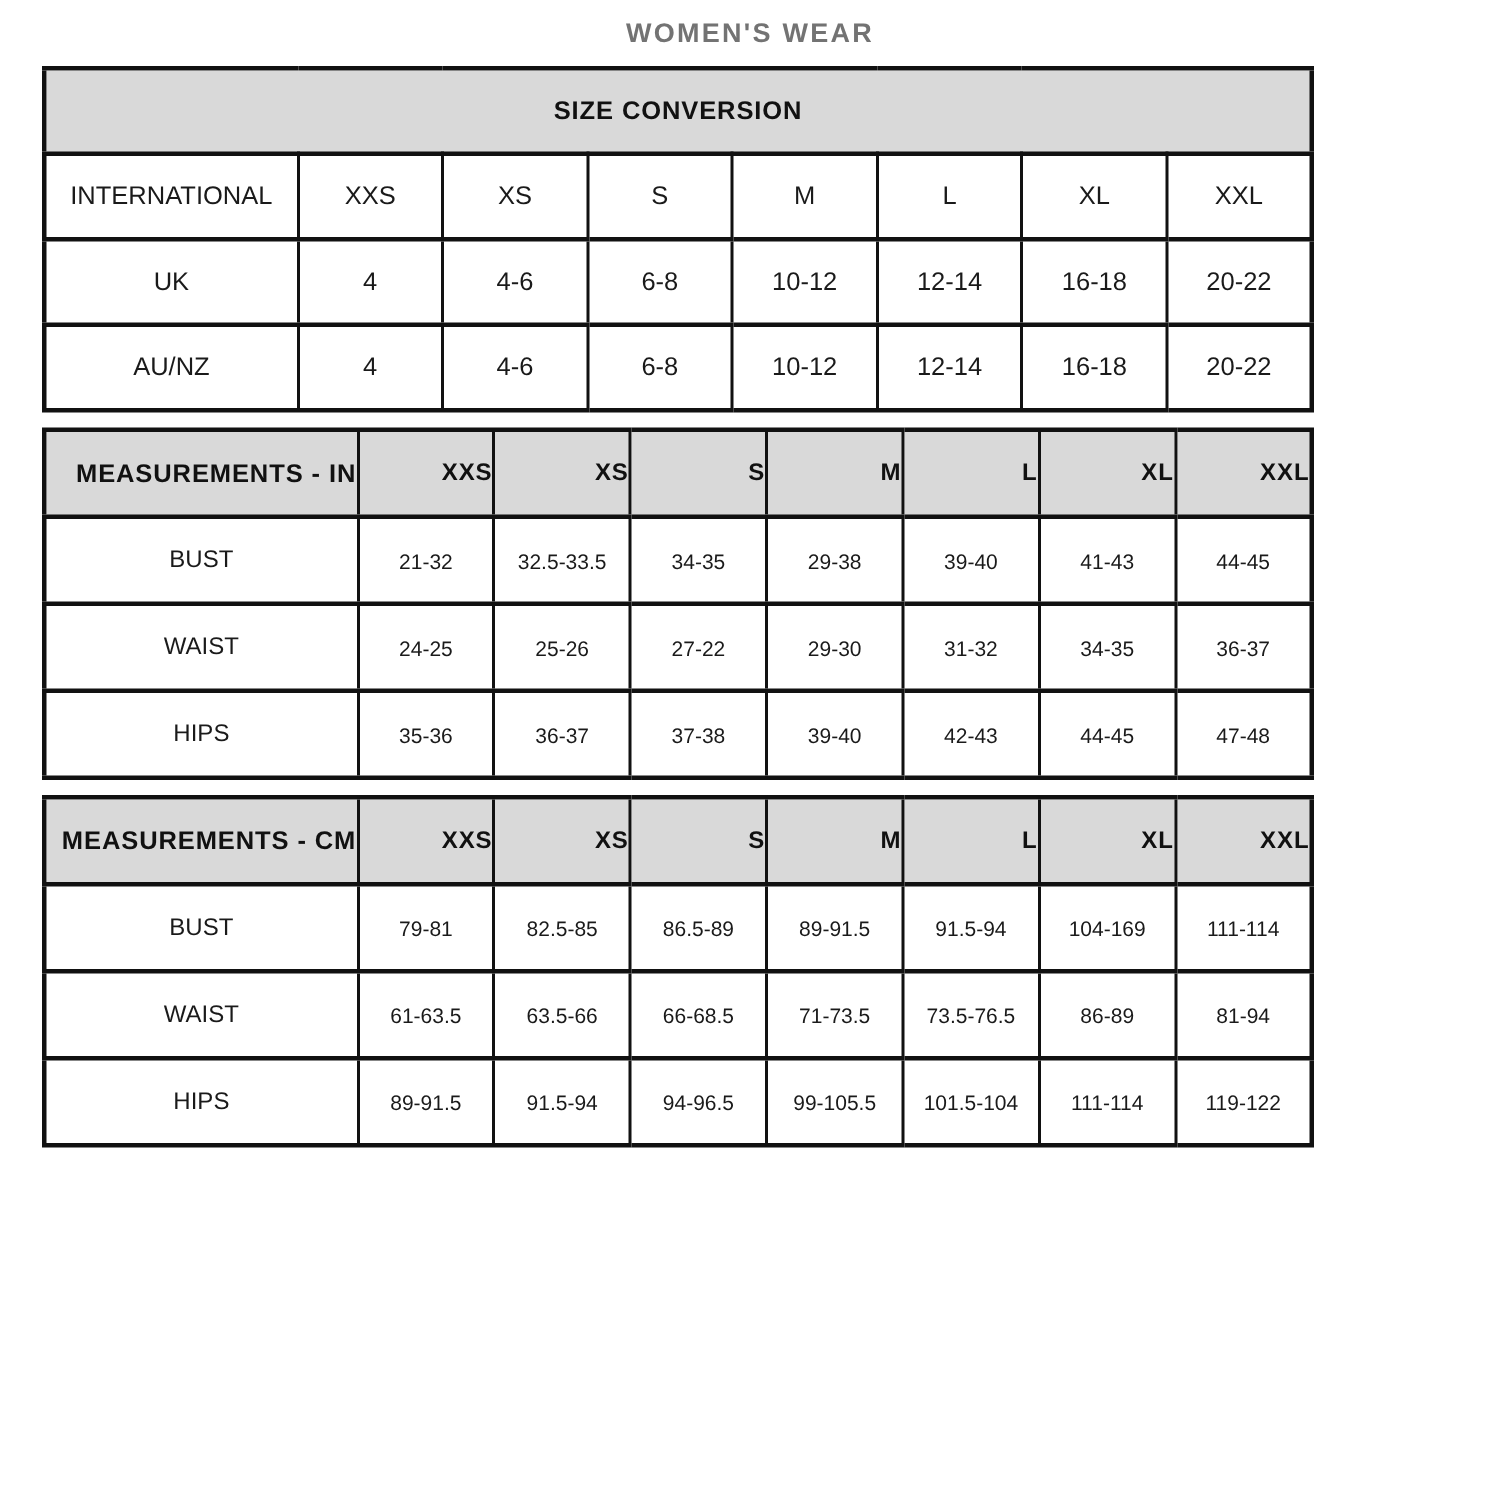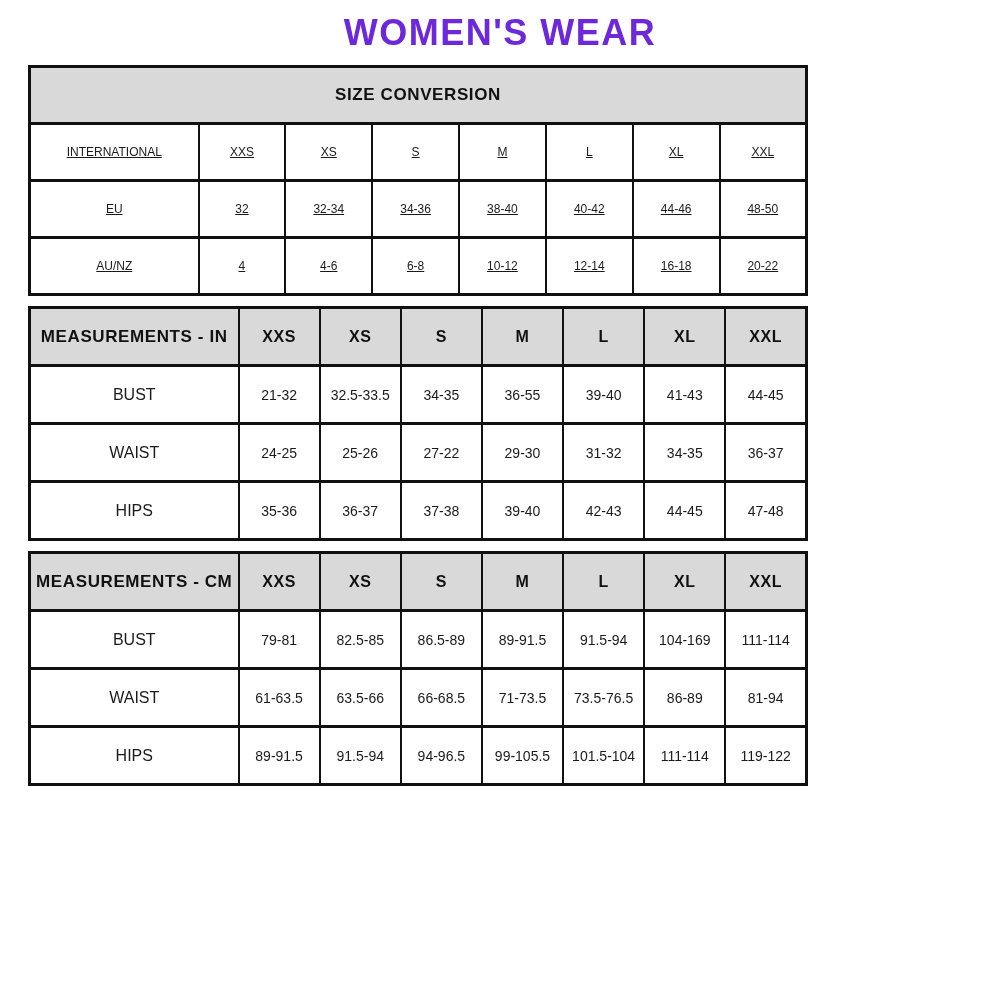--- a/index.html
+++ b/index.html
@@ -7,29 +7,29 @@
     width: 1000px; height: 1000px;
     background: #ffffff;
     font-family: "Liberation Sans", sans-serif;
     color: #1a1a1a;
     overflow: hidden;
   }
   .page { width: 1000px; height: 1000px; padding: 12px 28px 0 28px; }
 
   .page-title {
     text-align: center;
-    font-size: 36px;
+    font-size: 18px;
     font-weight: bold;
     letter-spacing: 1.5px;
-    color: #6d28d9;
+    color: #737373;
     margin-bottom: 11px;
   }
 
   table {
-    width: 780px;
+    width: 848px;
     border-collapse: collapse;
     table-layout: fixed;
     border: 3px solid #111111;
     background: #ffffff;
   }
   td, th {
     border: 2px solid #111111;
     border-top-width: 3px;
     border-bottom-width: 3px;
     text-align: center;
@@ -45,25 +45,25 @@
     font-weight: bold;
     letter-spacing: 0.6px;
     font-size: 17px;
     color: #111111;
   }
 
   
   .t-conv { margin-bottom: 10px; }
   .t-conv .band-row th { height: 52px; }
   .t-conv tr { height: 57px; }
-  .t-conv td { font-size: 12px; text-decoration: underline; }
+  .t-conv td { font-size: 17px; }
 
   
   .t-meas { margin-bottom: 10px; }
-  .t-meas .head-row th, .t-meas .head-row td { height: 55px; }
+  .t-meas .head-row th, .t-meas .head-row td { height: 55px; text-align: right; }
   .t-meas tr { height: 58px; }
   .t-meas td.rowlabel { font-size: 16px; }
   .t-meas td.val { font-size: 14px; }
   .t-meas td.msize { font-size: 16px; }
 </style>
 </head>
 <body>
 
 <div class="page">
 
@@ -84,28 +84,28 @@
           <td class="">XS</td>
           <td class="">S</td>
           <td class="">M</td>
           <td class="">L</td>
           <td class="">XL</td>
           <td class="">XXL</td>
         </tr>
     </thead>
     <tbody>
         <tr>
-          <td class="rowlabel">EU</td>
-          <td class="val">32</td>
-          <td class="val">32-34</td>
-          <td class="val">34-36</td>
-          <td class="val">38-40</td>
-          <td class="val">40-42</td>
-          <td class="val">44-46</td>
-          <td class="val">48-50</td>
+          <td class="rowlabel">UK</td>
+          <td class="val">4</td>
+          <td class="val">4-6</td>
+          <td class="val">6-8</td>
+          <td class="val">10-12</td>
+          <td class="val">12-14</td>
+          <td class="val">16-18</td>
+          <td class="val">20-22</td>
         </tr>
         <tr>
           <td class="rowlabel">AU/NZ</td>
           <td class="val">4</td>
           <td class="val">4-6</td>
           <td class="val">6-8</td>
           <td class="val">10-12</td>
           <td class="val">12-14</td>
           <td class="val">16-18</td>
           <td class="val">20-22</td>
@@ -129,21 +129,21 @@
           <td class="band msize">XL</td>
           <td class="band msize">XXL</td>
         </tr>
     </thead>
     <tbody>
         <tr>
           <td class="rowlabel">BUST</td>
           <td class="val">21-32</td>
           <td class="val">32.5-33.5</td>
           <td class="val">34-35</td>
-          <td class="val">36-55</td>
+          <td class="val">29-38</td>
           <td class="val">39-40</td>
           <td class="val">41-43</td>
           <td class="val">44-45</td>
         </tr>
         <tr>
           <td class="rowlabel">WAIST</td>
           <td class="val">24-25</td>
           <td class="val">25-26</td>
           <td class="val">27-22</td>
           <td class="val">29-30</td>

